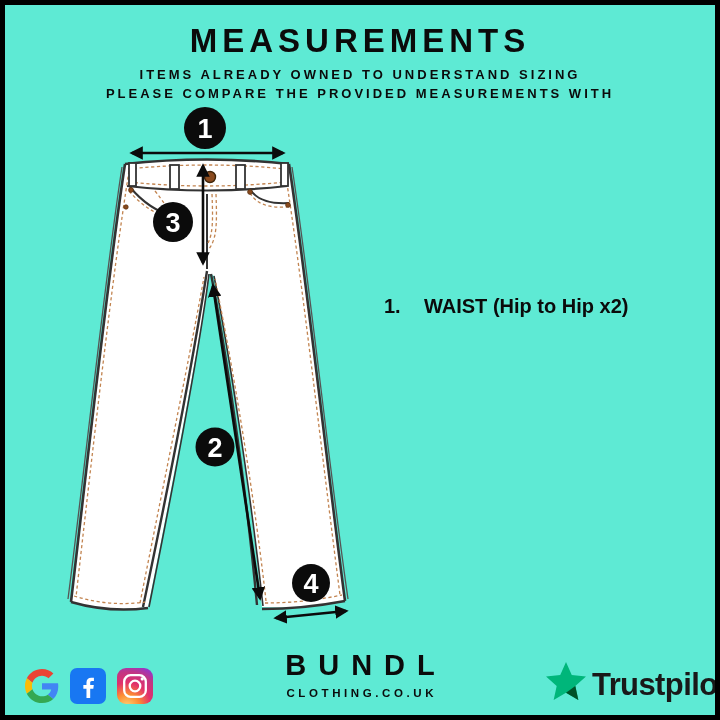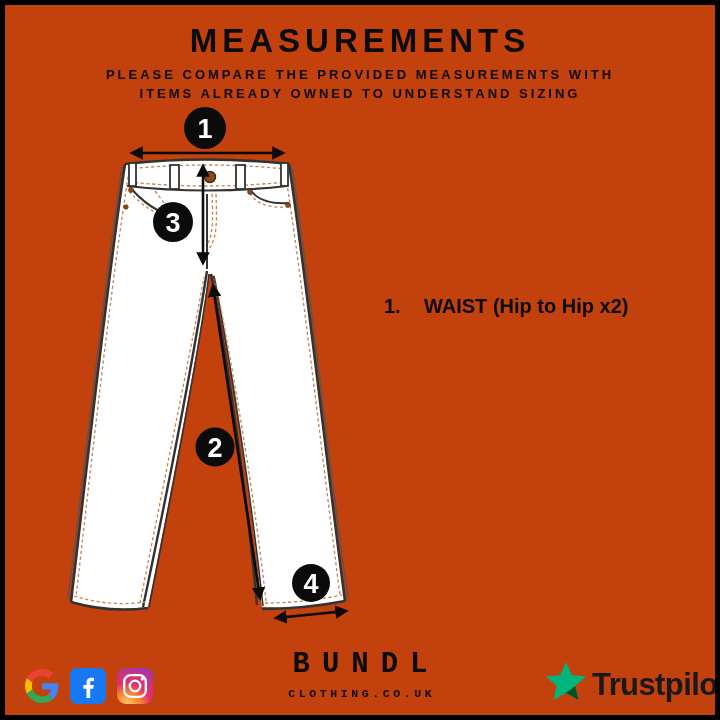--- a/index.html
+++ b/index.html
@@ -1,49 +1,49 @@
 <!DOCTYPE html>
 <html><head>
 <meta charset="utf-8">
 <style>
   html,body{margin:0;padding:0;background:#fff;}
   #canvas{
     position:relative;width:720px;height:720px;box-sizing:border-box;
-    border:5px solid #000;background:#c2410c;overflow:hidden;
+    border:5px solid #000;background:#5eead4;overflow:hidden;
     font-family:"Liberation Sans", sans-serif;color:#0b0b0b;
   }
   
   .header{position:absolute;top:18px;left:0;right:0;text-align:center;}
   .title{font-size:33px;font-weight:bold;letter-spacing:5px;line-height:36px;}
   .subtitle{margin-top:6px;font-size:13px;font-weight:bold;letter-spacing:3px;line-height:19px;}
   
   #figure-svg{position:absolute;left:0;top:0;width:720px;height:720px;}
   
   .legend{position:absolute;left:379px;top:286px;font-size:20px;font-weight:bold;line-height:30px;}
   .legend-row{white-space:nowrap;}
   .legend-num{display:inline-block;width:40px;}
   
   .social{position:absolute;left:20px;top:662px;display:flex;align-items:center;gap:11px;height:38px;}
   .social svg{display:block;}
-  .brand{position:absolute;left:0;right:0;top:644px;text-align:center;font-family:Liberation Mono, monospace;}
+  .brand{position:absolute;left:0;right:0;top:644px;text-align:center;}
   .brand-name{font-size:29px;font-weight:bold;letter-spacing:12px;text-indent:12px;line-height:32px;}
   .brand-tag{font-size:11.5px;font-weight:bold;letter-spacing:3.6px;text-indent:3.6px;margin-top:6px;}
   .trustpilot{position:absolute;left:540px;top:657px;display:flex;align-items:center;gap:5px;}
   .trustpilot-label{font-size:31px;font-weight:bold;letter-spacing:-0.6px;color:#191919;}
 </style>
 </head>
 <body>
 
 <div id="canvas">
 
   <div class="header">
     <div class="title">MEASUREMENTS</div>
     <div class="subtitle">
+      <div>ITEMS ALREADY OWNED TO UNDERSTAND SIZING</div>
       <div>PLEASE COMPARE THE PROVIDED MEASUREMENTS WITH</div>
-      <div>ITEMS ALREADY OWNED TO UNDERSTAND SIZING</div>
     </div>
   </div>
 
   <svg id="figure-svg" viewBox="0 0 720 720">
     <defs>
       <marker id="ah" viewBox="0 0 10 10" refX="8" refY="5" markerWidth="5.2" markerHeight="5.2" orient="auto-start-reverse">
         <path d="M0,0 L10,5 L0,10 z" fill="#0b0b0b"></path>
       </marker>
     </defs>
 

